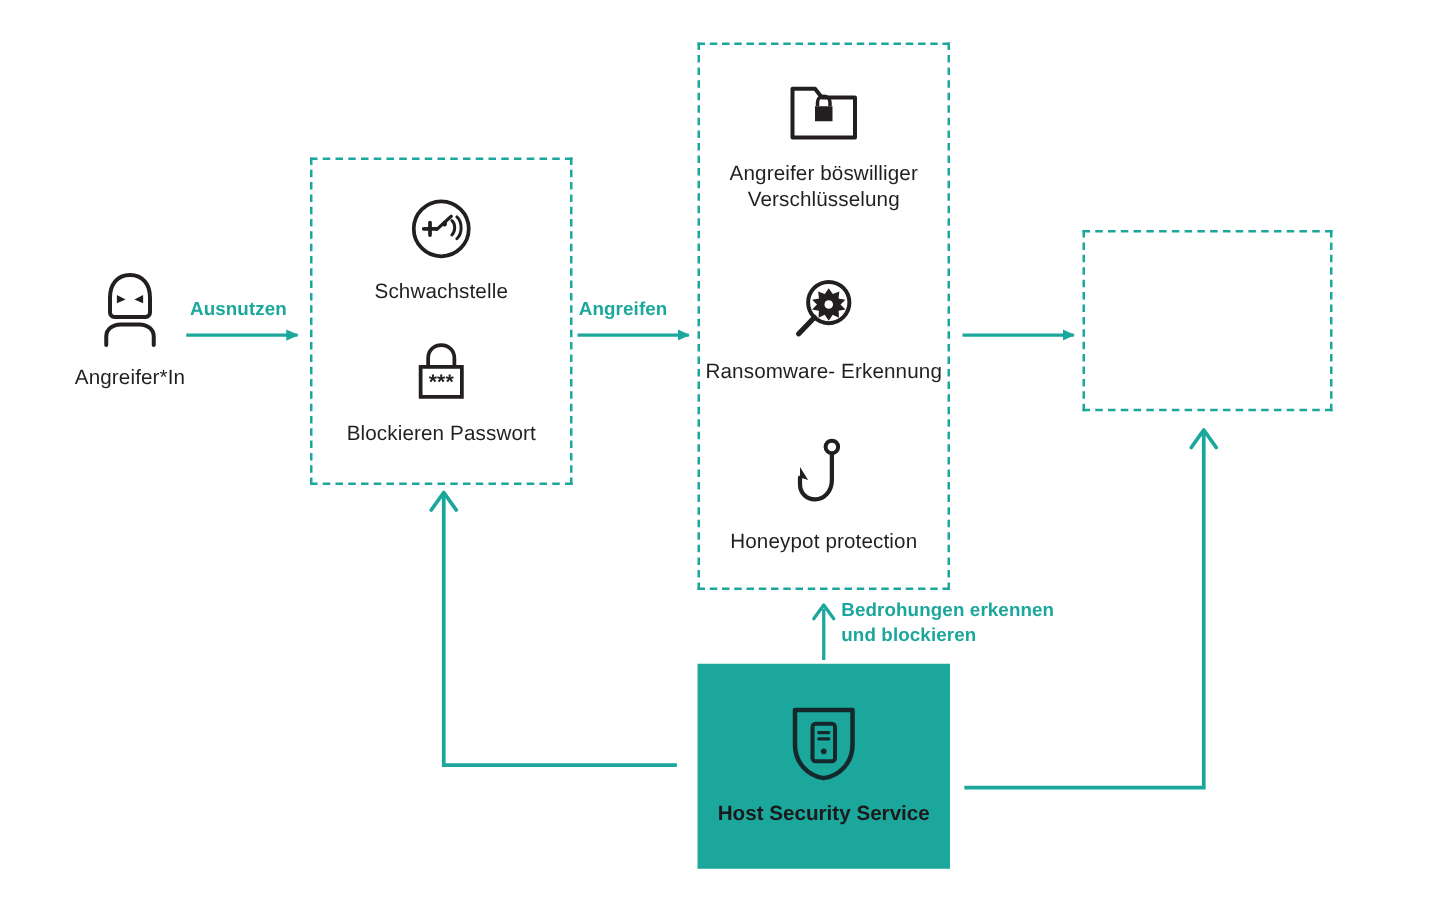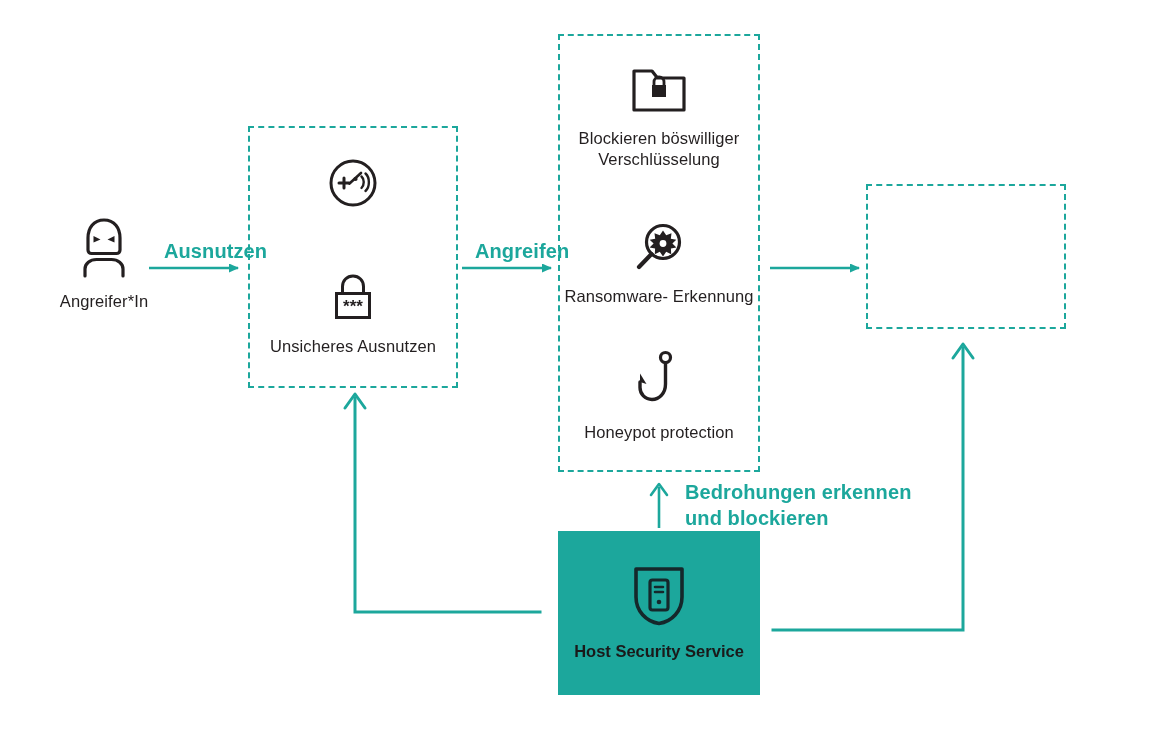--- a/index.html
+++ b/index.html
@@ -89,25 +89,24 @@
     font-weight: bold;
     line-height: 1.25;
     text-align: center;
   }
 
   
   .edge-label {
     position: absolute;
     color: #1CA79C;
     font-weight: bold;
-    font-size: 20px;
+    font-size: 15px;
     line-height: 1.3;
     letter-spacing: 0.1px;
     white-space: pre-line;
-    margin-left: 12px;
   }
   #label-exploit  { left: 152px; top: 238px; }
   #label-attack   { left: 463px; top: 238px; }
   #label-detect   { left: 673px; top: 479px; }
   #label-scan     { left: 355px; top: 628px; }
   #label-restore  { left: 779px; top: 648px; }
 </style>
 </head>
 <body>
 
@@ -160,42 +159,43 @@
     <span class="glyph">
       <svg width="50" height="50" viewBox="0 0 50 50">
         <circle cx="25" cy="25" r="22" fill="none" stroke="#231f20" stroke-width="3"></circle>
         <path d="M11 25 L21 25 M16 20 L16 30" stroke="#231f20" stroke-width="3" stroke-linecap="round"></path>
         <path d="M21.5 25.5 L33 15" stroke="#231f20" stroke-width="2.6" stroke-linecap="round"></path>
         <circle cx="27.5" cy="21" r="2.1" fill="#231f20"></circle>
         <path d="M33.5 18.5 C36.5 21 36.5 27 33.5 30" fill="none" stroke="#231f20" stroke-width="2.4" stroke-linecap="round"></path>
         <path d="M37.5 15.5 C42 19.5 42 29 37.5 33" fill="none" stroke="#231f20" stroke-width="2.4" stroke-linecap="round"></path>
       </svg>
     </span>
+    <span class="cap">Schwachstelle</span>
   </div>
 
   <div class="node" id="node-weakpass">
     <span class="glyph">
       <svg width="48" height="50" viewBox="0 0 48 50">
         <path d="M13.5 21 L13.5 14.5 C13.5 8.5 18 4 24 4 C30 4 34.5 8.5 34.5 14.5 L34.5 21" fill="none" stroke="#231f20" stroke-width="3" stroke-linecap="round"></path>
         <rect x="7.5" y="21.5" width="33" height="24" fill="none" stroke="#231f20" stroke-width="3"></rect>
         <text x="24" y="39.5" text-anchor="middle" font-family="'Liberation Sans', sans-serif" font-size="17" font-weight="bold" fill="#231f20">***</text>
       </svg>
     </span>
-    <span class="cap">Unsicheres Ausnutzen</span>
+    <span class="cap">Blockieren Passwort</span>
   </div>
 
   <div class="node" id="node-blockenc">
     <span class="glyph">
       <svg width="56" height="48" viewBox="0 0 56 48">
         <path d="M3 44 L3 5 L21 5 L26.5 12 L53 12 L53 44 Z" fill="none" stroke="#231f20" stroke-width="3.2" stroke-linejoin="round"></path>
         <path d="M23 19 L23 16 C23 13 25 11 28 11 C31 11 33 13 33 16 L33 19" fill="none" stroke="#231f20" stroke-width="2.8"></path>
         <rect x="21" y="19" width="14" height="12" fill="#231f20"></rect>
       </svg>
     </span>
-    <span class="cap">Blockieren böswilliger
+    <span class="cap">Angreifer böswilliger
 Verschlüsselung</span>
   </div>
 
   <div class="node" id="node-ransomware">
     <span class="glyph">
       <svg width="50" height="50" viewBox="0 0 50 50">
         <circle cx="29" cy="20" r="16.5" fill="none" stroke="#231f20" stroke-width="3.2"></circle>
         <path d="M17.5 32 L5 45" stroke="#231f20" stroke-width="4.2" stroke-linecap="round"></path>
         <path d="M29 8.5 L32.2 13.2 L37.5 11.2 L36.8 16.8 L42.3 17.8 L38.4 21.6 L42.4 25.6
                  L36.9 26.6 L37.2 32.2 L32.2 29.8 L29 34.5 L25.8 29.8 L20.8 32.2 L21.1 26.6

